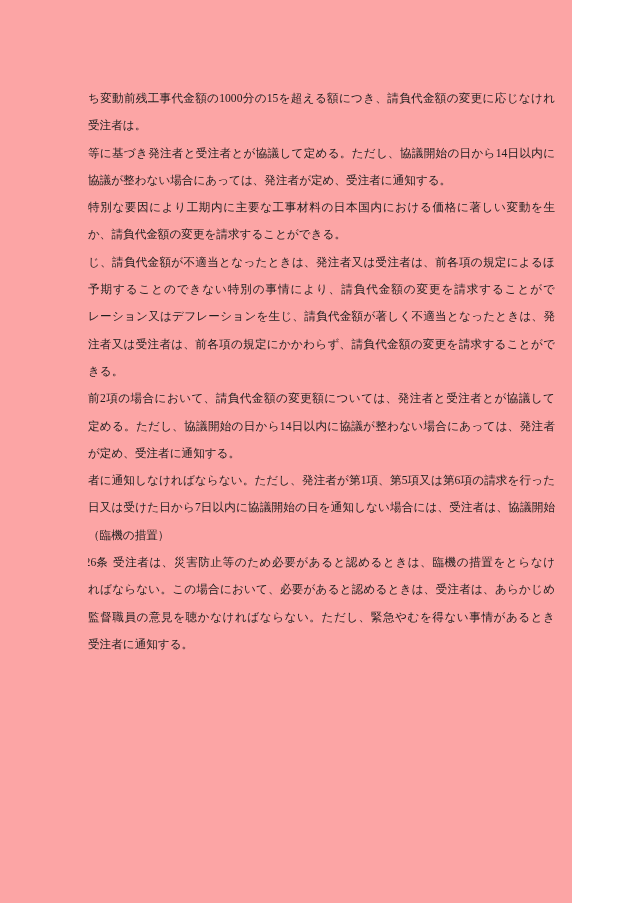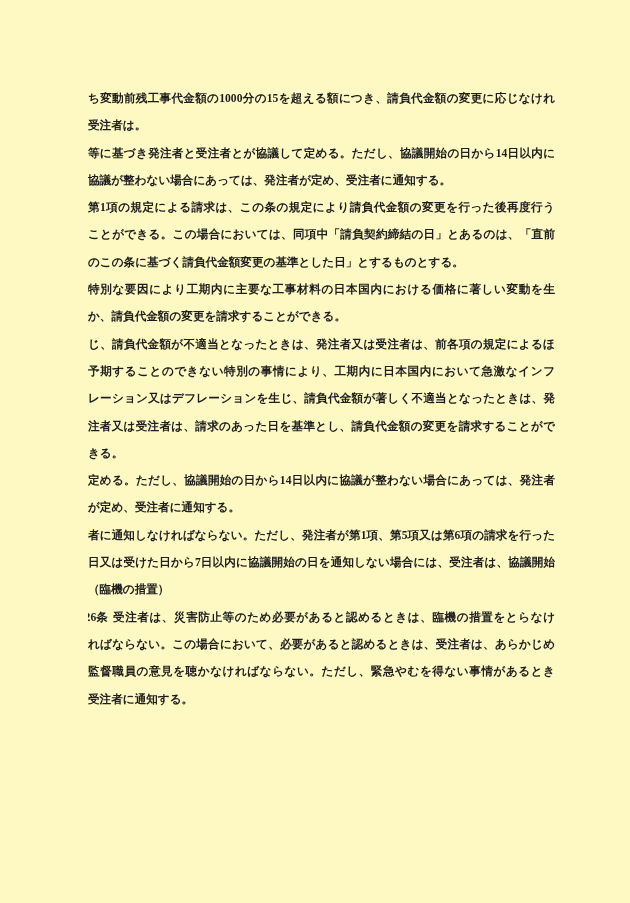--- a/index.html
+++ b/index.html
@@ -1,23 +1,22 @@
 <!DOCTYPE html>
 <html><head>
 <meta charset="utf-8">
 <style>
   html,body { margin:0; padding:0; }
   .page {
-    width:630px; height:903px;
-    background:#fef9c3;
+    width:572px; height:903px;
+    background:#fca5a5;
     position:relative;
     font-family:"Liberation Serif","DejaVu Serif",serif;
     color:#1e1e1e;
     overflow:hidden;
-    font-weight:bold;
   }
   .text-block {
     position:absolute;
     left:88px; top:85px;
     width:467px;
     font-size:11.6px;
   }
   .line {
     position:relative;
     height:27.3px;
@@ -50,46 +49,42 @@
     <div>
       <div class="line just">ち変動前残工事代金額の1000分の15を超える額につき、請負代金額の変更に応じなけれ</div>
       <div class="line">受注者は。</div>
     </div>
 
     <div>
       <div class="line just">等に基づき発注者と受注者とが協議して定める。ただし、協議開始の日から14日以内に</div>
       <div class="line">協議が整わない場合にあっては、発注者が定め、受注者に通知する。</div>
     </div>
 
-    <div>
-      <div class="line just">
-        <span>第1項の規定による請求は、この条の規定により請負代金額の変更を行った後再度行う</span>
-      </div>
-      <div class="line just">ことができる。この場合においては、同項中「請負契約締結の日」とあるのは、「直前</div>
-      <div class="line">のこの条に基づく請負代金額変更の基準とした日」とするものとする。</div>
-    </div>
 
     <div>
       <div class="line just">
         <span>特別な要因により工期内に主要な工事材料の日本国内における価格に著しい変動を生</span>
       </div>
       <div class="line">か、請負代金額の変更を請求することができる。</div>
       <div class="line just">じ、請負代金額が不適当となったときは、発注者又は受注者は、前各項の規定によるほ</div>
     </div>
 
     <div>
       <div class="line just">
-        <span>予期することのできない特別の事情により、工期内に日本国内において急激なインフ</span>
+        <span>予期することのできない特別の事情により、請負代金額の変更を請求することがで</span>
       </div>
       <div class="line just">レーション又はデフレーションを生じ、請負代金額が著しく不適当となったときは、発</div>
-      <div class="line just">注者又は受注者は、請求のあった日を基準とし、請負代金額の変更を請求することがで</div>
+      <div class="line just">注者又は受注者は、前各項の規定にかかわらず、請負代金額の変更を請求することがで</div>
       <div class="line">きる。</div>
     </div>
 
     <div>
+      <div class="line just">
+        <span>前2項の場合において、請負代金額の変更額については、発注者と受注者とが協議して</span>
+      </div>
       <div class="line just">定める。ただし、協議開始の日から14日以内に協議が整わない場合にあっては、発注者</div>
       <div class="line">が定め、受注者に通知する。</div>
     </div>
 
     <div>
       <div class="line just">者に通知しなければならない。ただし、発注者が第1項、第5項又は第6項の請求を行った</div>
       <div class="line just">日又は受けた日から7日以内に協議開始の日を通知しない場合には、受注者は、協議開始</div>
     </div>
 
     <div class="line">（臨機の措置）</div>

